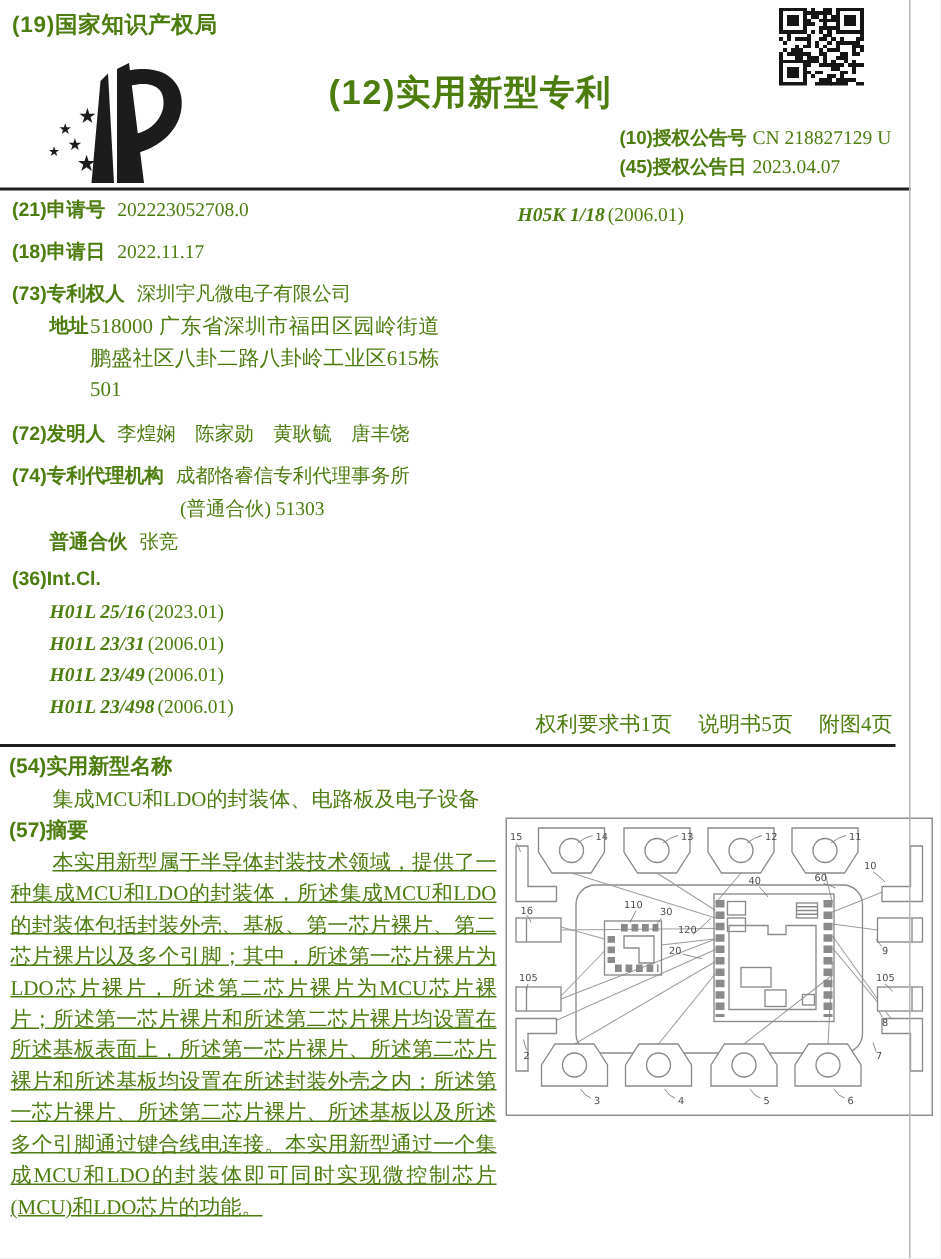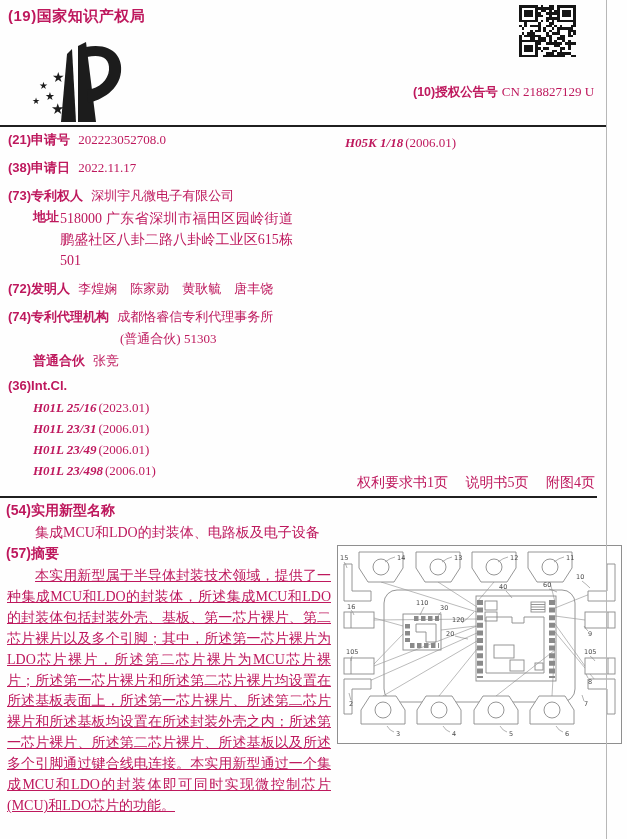--- a/index.html
+++ b/index.html
@@ -1,18 +1,18 @@
 <!DOCTYPE html>
 <html><head>
 <meta charset="utf-8">
 <style>
   html,body{margin:0;padding:0;background:#e8e8e8;}
   .page{
     position:relative;width:627px;height:839px;background:#fefefe;
-    color:#be185d;font-family:"Liberation Serif","DejaVu Serif",serif;
+    color:#4d7c0f;font-family:"Liberation Serif","DejaVu Serif",serif;
     overflow:hidden;margin:0 auto;
   }
   .abs{position:absolute;}
   .lbl{font-weight:700;font-family:"Liberation Sans","DejaVu Sans",sans-serif;}
   .val{font-family:"Liberation Serif","DejaVu Serif",serif;font-weight:400;}
   .office{top:7px;left:8px;font-size:15px;letter-spacing:.5px;}
   .dockind{top:46px;left:0;width:627px;text-align:center;font-size:23px;font-weight:700;
            font-family:"Liberation Sans","DejaVu Sans",sans-serif;letter-spacing:1px;}
   .pubrow{left:413px;font-size:12.5px;white-space:nowrap;}
   .pubrow .val{margin-left:4px;font-size:13px;}
@@ -50,20 +50,21 @@
         <path d="M56,5 C82,0 93,15 91,30 C89,48 72,58 58,61 L57,48 C70,46 78,38 79,28 C80,15 70,12 57,15 Z"></path>
         <text x="22" y="40" font-size="14">★</text>
         <text x="9" y="47" font-size="10">★</text>
         <text x="15" y="58" font-size="11">★</text>
         <text x="2" y="62" font-size="9">★</text>
         <text x="21" y="72" font-size="15">★</text>
       </g>
     </svg>
   </div>
 
+  <div class="abs dockind">(12)实用新型专利</div>
 
   <div class="abs qr"><svg viewBox="0 0 21 21" width="57" height="52" shape-rendering="crispEdges" preserveAspectRatio="none">
         <g fill="#151515">
           <rect x="0" y="0" width="1.02" height="1.02"></rect>
           <rect x="1" y="0" width="1.02" height="1.02"></rect>
           <rect x="2" y="0" width="1.02" height="1.02"></rect>
           <rect x="3" y="0" width="1.02" height="1.02"></rect>
           <rect x="4" y="0" width="1.02" height="1.02"></rect>
           <rect x="5" y="0" width="1.02" height="1.02"></rect>
           <rect x="6" y="0" width="1.02" height="1.02"></rect>
@@ -304,28 +305,31 @@
           <rect x="15" y="20" width="1.02" height="1.02"></rect>
           <rect x="16" y="20" width="1.02" height="1.02"></rect>
           <rect x="19" y="20" width="1.02" height="1.02"></rect>
           <rect x="20" y="20" width="1.02" height="1.02"></rect>
         </g>
       </svg></div>
 
   <div class="abs pubrow" style="top:84px;">
     <span class="lbl">(10)授权公告号</span><span class="val">CN 218827129 U</span>
   </div>
+  <div class="abs pubrow" style="top:103px;">
+    <span class="lbl">(45)授权公告日</span><span class="val">2023.04.07</span>
+  </div>
 
   <div class="rule" style="top:125px;left:0;width:607px;height:2px;"></div>
 
   <div class="abs biblio-row" style="top:131px;left:8px;">
     <span class="lbl">(21)申请号</span><span class="val">202223052708.0</span>
   </div>
   <div class="abs biblio-row" style="top:159px;left:8px;">
-    <span class="lbl">(38)申请日</span><span class="val">2022.11.17</span>
+    <span class="lbl">(18)申请日</span><span class="val">2022.11.17</span>
   </div>
   <div class="abs biblio-row" style="top:187px;left:8px;">
     <span class="lbl">(73)专利权人</span><span class="val">深圳宇凡微电子有限公司</span>
   </div>
   <div class="abs addr-lbl lbl">地址</div>
   <div class="abs addr-val val">518000 广东省深圳市福田区园岭街道鹏盛社区八卦二路八卦岭工业区615栋501</div>
 
   <div class="abs biblio-row" style="top:280px;left:8px;">
     <span class="lbl">(72)发明人</span><span class="val">李煌娴　陈家勋　黄耿毓　唐丰饶</span>
   </div>

